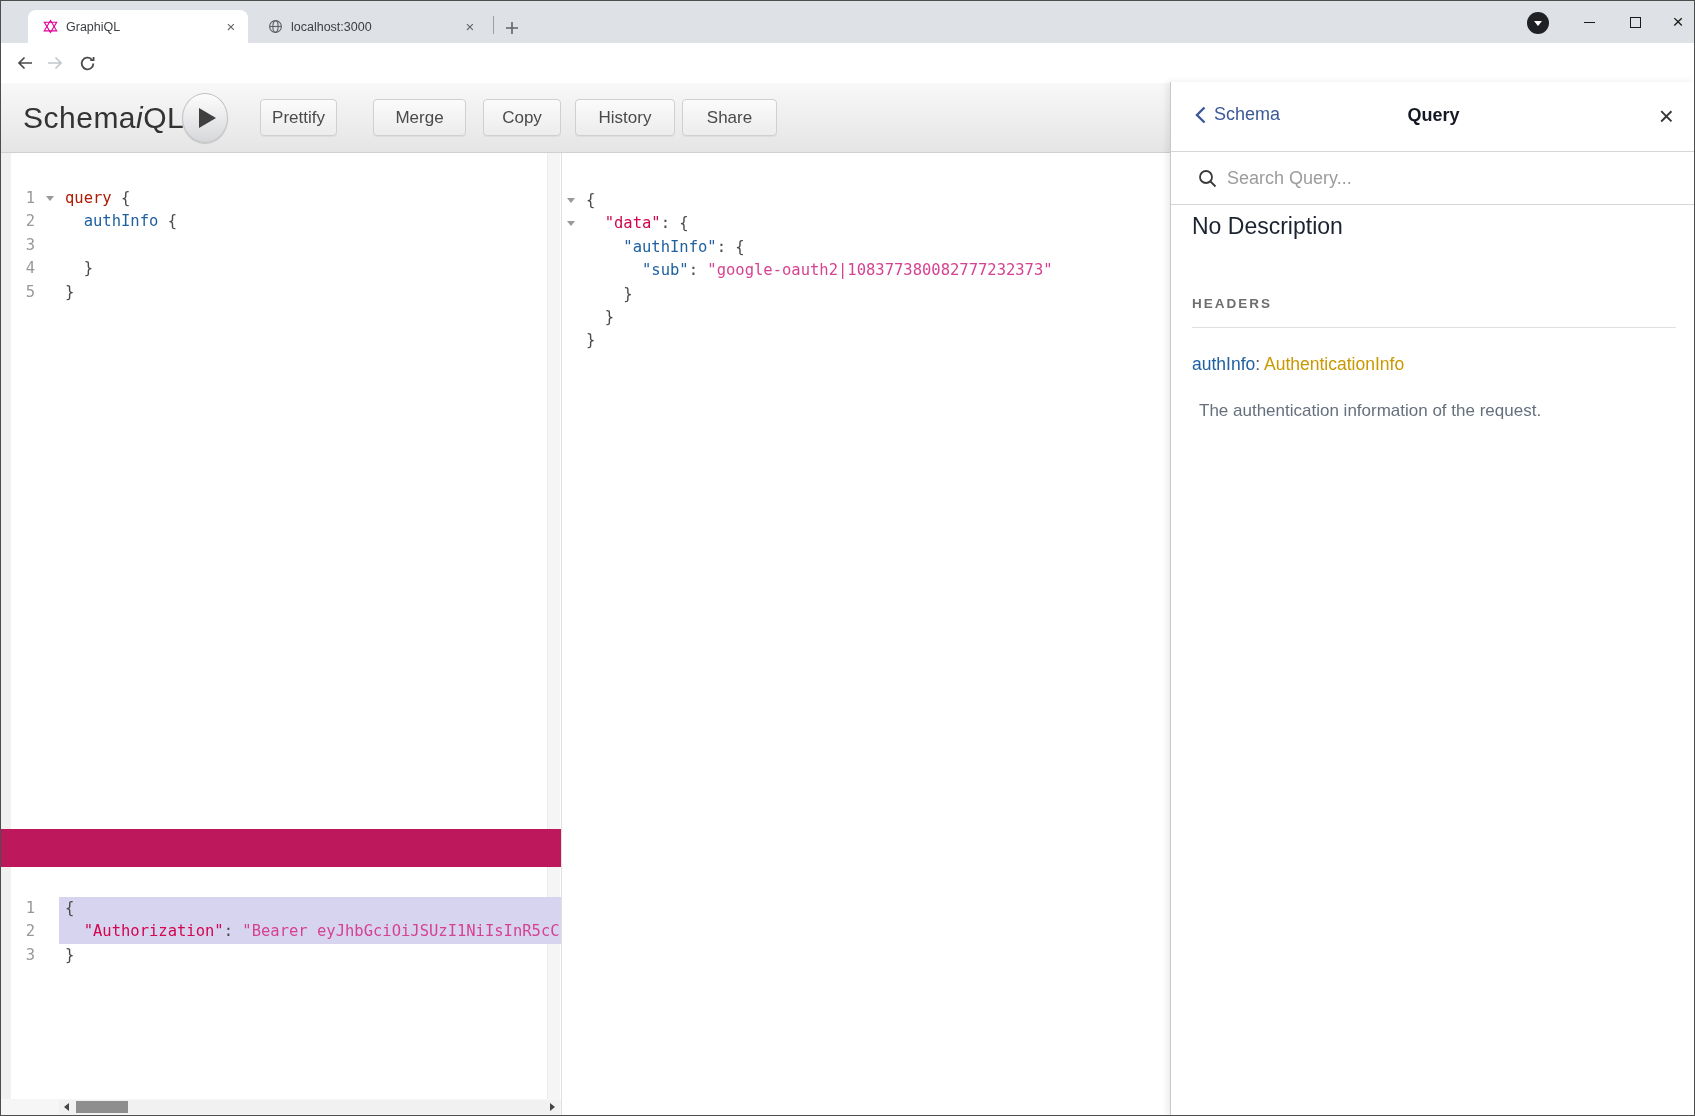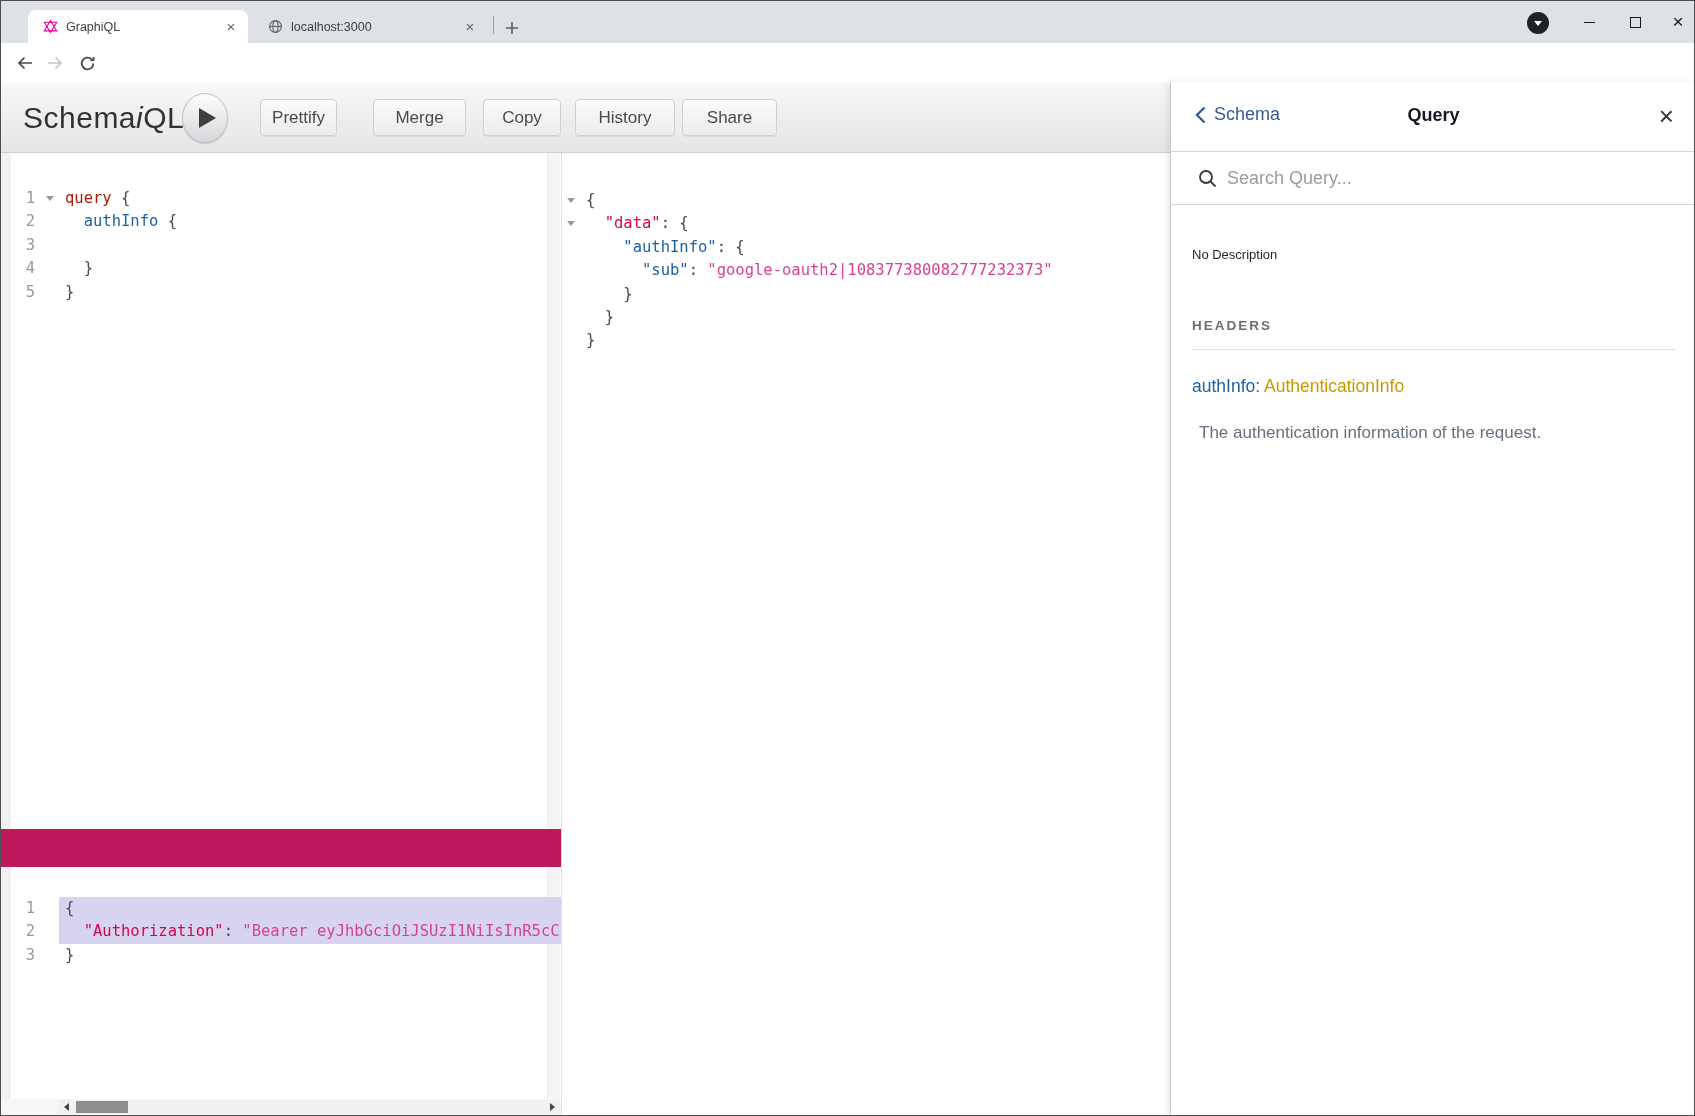--- a/index.html
+++ b/index.html
@@ -106,21 +106,21 @@
   .doc-back { position:absolute; left:24px; top:22px; display:flex; align-items:center; color:#3B5998; font-size:18px; }
   .doc-back svg { margin-right:8px; }
   .doc-title { position:absolute; left:0; top:23px; width:100%; text-align:center; font-size:18px;
                font-weight:bold; color:#141823; }
   .doc-close { position:absolute; right:22px; top:18px; font-size:26px; font-weight:300; color:#353535; line-height:32px; }
   .search-row { position:absolute; left:0; top:70px; width:100%; height:53px; border-bottom:1px solid #d6d6d6;
                 display:flex; align-items:center; }
   .search-row svg { margin-left:27px; }
   .search-ph { margin-left:10px; font-size:18px; color:#9c9c9c; }
   .doc-content { position:absolute; left:21px; right:20px; top:123px; }
-  .doc-nodesc { margin-top:42px; font-size:13px; color:#1c2330; }
+  .doc-nodesc { margin-top:8px; font-size:23px; color:#1c2330; }
   .doc-cat { margin-top:56px; font-size:13.5px; font-weight:bold; letter-spacing:2px; color:#6f6f6f;
              border-bottom:1px solid #e0e0e0; padding-bottom:16px; }
   .doc-field { margin-top:26px; font-size:17.5px; }
   .doc-field .fname { color:#1F61A0; }
   .doc-field .fpunct { color:#555; }
   .doc-field .ftype { color:#CA9800;margin-top:12px; }
   .doc-fdesc { margin-top:26px; margin-left:7px; font-size:17px; color:#66707d; }
 </style>
 </head>
 <body>

